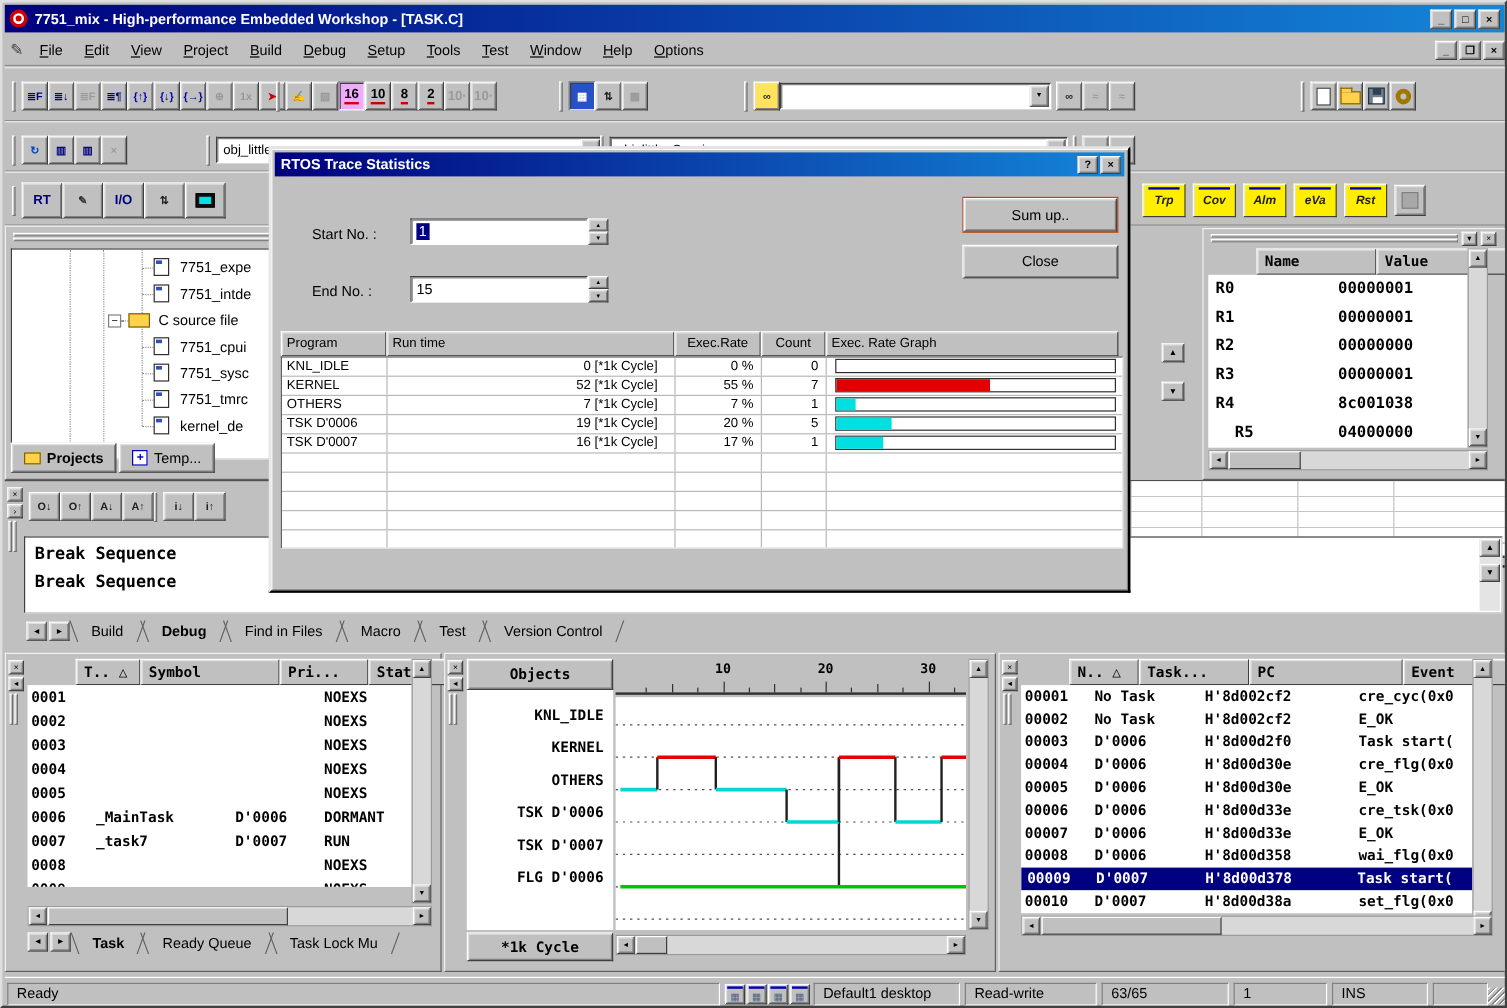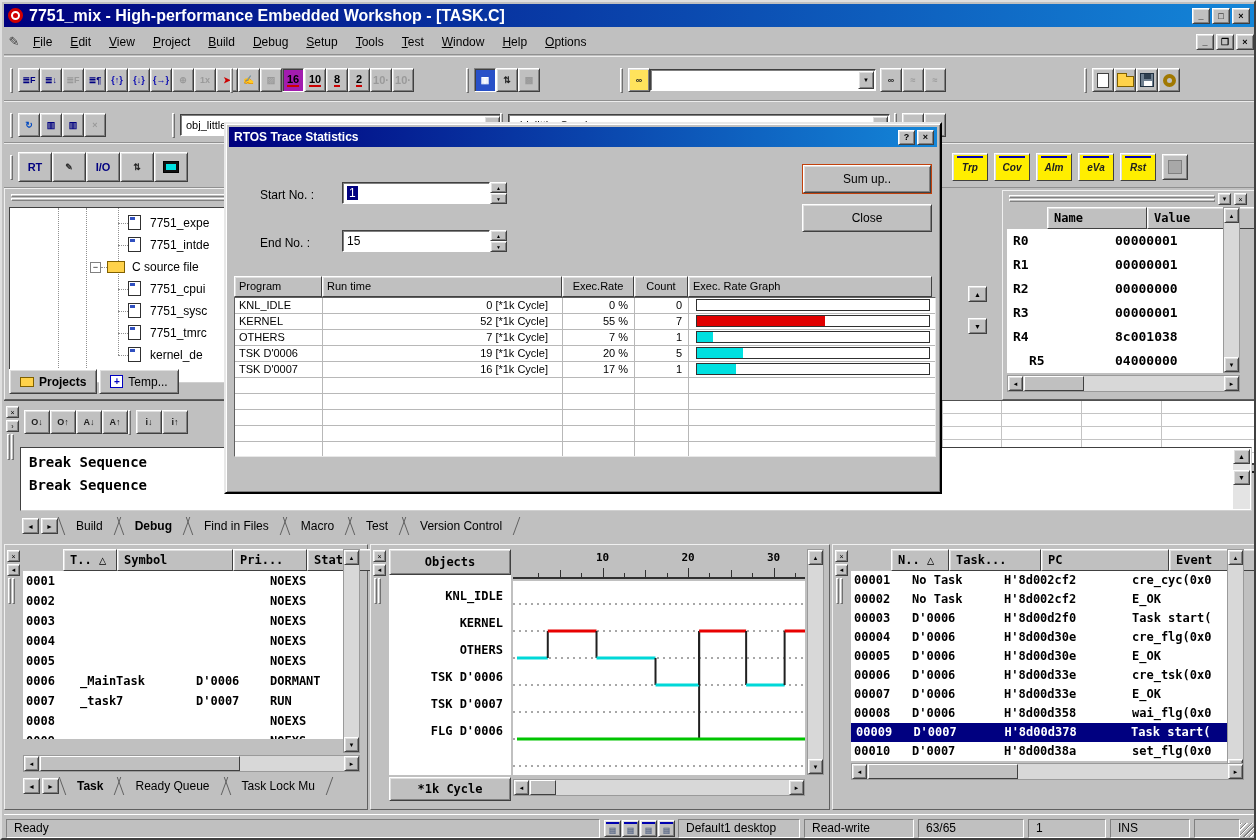--- a/index.html
+++ b/index.html
@@ -4,36 +4,36 @@
 <style>
 *{margin:0;padding:0;box-sizing:border-box;font-family:"Liberation Sans",sans-serif;}
 body{margin:0;background:#9a9a9a;}
 #root{position:relative;width:1256px;height:840px;background:#c0c0c0;border:2px solid;border-color:#dfdfdf #404040 #404040 #dfdfdf;overflow:hidden;font-size:12px;color:#000;}
 .r3{background:#c0c0c0;border:1px solid;border-color:#fff #404040 #404040 #fff;box-shadow:inset 1px 1px 0 #dfdfdf,inset -1px -1px 0 #808080;}
 .flexc{display:flex;align-items:center;justify-content:center;}
 
 .titlebar{position:absolute;left:2px;top:2px;width:1250px;height:23px;background:linear-gradient(90deg,#00007e,#1486d8);display:flex;align-items:center;padding:0 4px;}
 .appicon{width:15px;height:15px;border-radius:50%;border:3px solid #d00000;background:#fff;position:relative;}
 .appicon::before{content:"";position:absolute;left:2px;top:2px;width:5px;height:5px;border-radius:50%;background:#d00000;}
-.ttext{color:#fff;font-weight:bold;font-size:16px;margin-left:6px;flex:1;white-space:nowrap;overflow:hidden;}
+.ttext{color:#fff;font-weight:bold;font-size:12px;margin-left:6px;flex:1;white-space:nowrap;overflow:hidden;}
 .wbtn{width:18px;height:16px;font-size:9px;font-weight:bold;margin-left:2px;}
 .menubar{position:absolute;left:2px;top:27px;width:1250px;height:26px;display:flex;align-items:center;border-bottom:1px solid #909090;}
 .mdoc{width:20px;text-align:center;font-size:13px;color:#404040;}
 .mitem{padding:0 9px;font-size:12px;line-height:24px;}
 .mitem::first-letter{text-decoration:underline;}
 .mdiB{margin-left:auto;display:flex;}
 
 .tbrow{position:absolute;left:2px;width:1252px;background:#c0c0c0;border-top:1px solid #ececec;border-bottom:1px solid #909090;}
 #tb1{top:54px;height:45px}
 #tb2{top:99px;height:42px}
 #tb3{top:141px;height:45px}
 .tbgroup{position:absolute;top:8px;display:flex;align-items:center;height:30px;}
 .vh{width:3px;height:25px;border:1px solid;border-color:#fff #707070 #707070 #fff;margin-right:5px;background:#c0c0c0;}
 .tbtn{width:22px;height:24px;display:flex;align-items:center;justify-content:center;position:relative;}
-.tpressed{border-color:#808080 #fff #fff #808080;box-shadow:inset 1px 1px 0 #404040;background:#a21caf;}
+.tpressed{border-color:#808080 #fff #fff #808080;box-shadow:inset 1px 1px 0 #404040;background:#f0abfc;}
 .tg{font-size:9px;font-weight:bold;line-height:1;white-space:nowrap;}
 .tt{font-size:11px;}
 .uline{border-bottom:2px solid #cc0000;}
 .ybtn{width:36px;height:28px;margin-right:6px;background:#ffee00;position:relative;display:flex;align-items:center;justify-content:center;border:1px solid;border-color:#fff #404040 #404040 #fff;box-shadow:inset 1px 1px 0 #dfdfdf;}
 .ybar{position:absolute;top:2px;left:4px;right:4px;height:2px;background:#0000b0;}
 .ylab{font-size:10px;font-weight:bold;font-style:italic;color:#202020;}
 .combo{position:relative;height:22px;background:#fff;border:1px solid;border-color:#404040 #fff #fff #404040;box-shadow:inset 1px 1px 0 #808080;font-size:11px;line-height:20px;padding-left:5px;margin-right:4px;}
 .cval{overflow:hidden;white-space:nowrap;padding-right:18px;}
 .cbtn{position:absolute;right:1px;top:1px;width:16px;height:18px;font-size:6px;display:flex;align-items:center;justify-content:center;}
 .shape-page{width:12px;height:15px;background:#fff;border:1px solid #404040;}
@@ -97,21 +97,21 @@
 .btab.active{font-weight:bold;}
 #spinFrag{position:absolute;left:966px;top:284px;width:19px;z-index:5;}
 #spinFrag .gbtn{width:19px;height:16px;}
 #spinFrag .gap{height:14px;}
 
 #pane1{left:2px;top:542px;width:364px;height:266px;}
 #pane2{left:368px;top:542px;width:460px;height:266px;}
 #pane3{left:830px;top:542px;width:424px;height:266px;}
 .phead{position:absolute;display:flex;height:22px;margin-left:40px;}
 .rowsbox{position:absolute;background:#fff;overflow:hidden;}
-.ptabs{position:absolute;display:flex;align-items:center;}
+.ptabs{position:absolute;display:flex;align-items:flex-start;}
 
 .ocell{position:absolute;display:flex;align-items:center;justify-content:center;font:bold 12px "DejaVu Sans Mono",monospace;}
 .oitem{position:absolute;left:0;width:100%;height:27px;line-height:27px;text-align:right;padding-right:8px;font:bold 12px "DejaVu Sans Mono",monospace;white-space:nowrap;}
 #ruler{position:absolute;left:142px;top:4px;width:292px;height:30px;border-bottom:2px solid #303030;background:#c0c0c0;}
 .tick{position:absolute;bottom:0;width:1px;background:#303030;}
 .tlab{position:absolute;top:2px;font:bold 11px "DejaVu Sans Mono",monospace;transform:translateX(-50%);}
 #plot{position:absolute;left:142px;top:36px;width:292px;height:194px;background:#fff;}
 
 #dlg{position:absolute;left:222px;top:120px;width:718px;height:372px;z-index:20;background:#c0c0c0;border:2px solid;border-color:#e8e8e8 #000 #000 #e8e8e8;box-shadow:inset 1px 1px 0 #fff,inset -1px -1px 0 #808080;}
 .dtitle{position:absolute;left:3px;top:3px;right:3px;height:20px;background:linear-gradient(90deg,#00007e,#1486d8);display:flex;align-items:center;padding:0 3px;}

